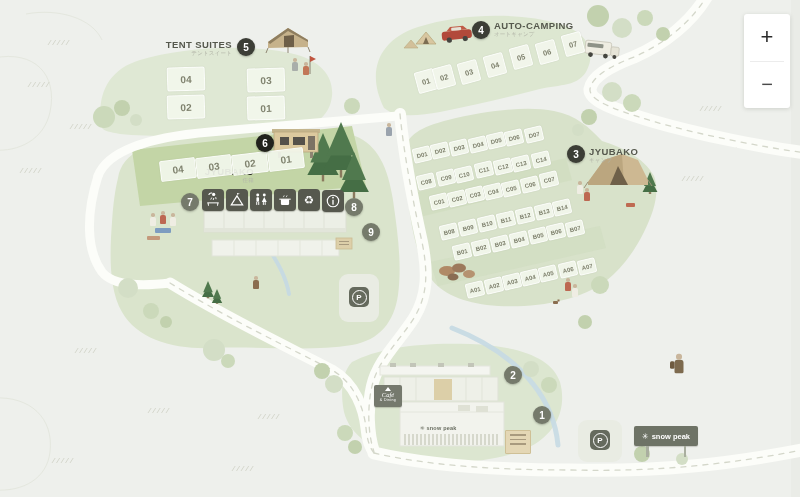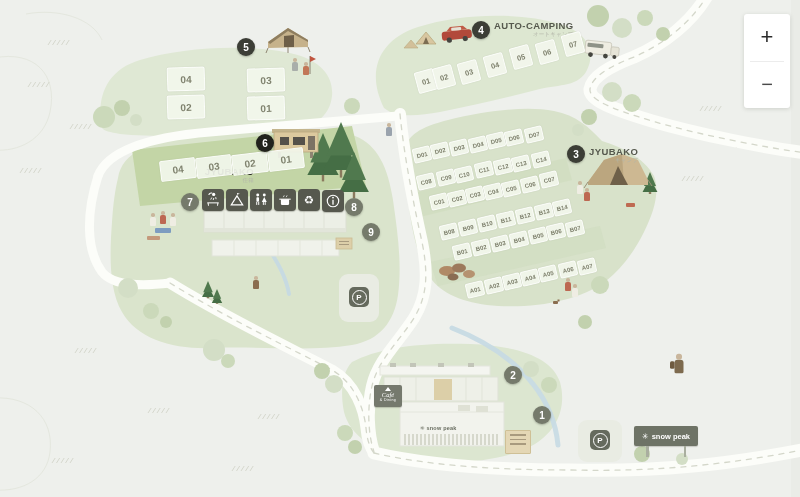--- a/index.html
+++ b/index.html
@@ -9,21 +9,21 @@
   .chip{position:absolute;background:rgba(242,246,235,.92);border:1px solid rgba(255,255,255,.7);
         box-shadow:0 0 1px rgba(90,95,80,.25);color:#80836f;font-weight:bold;border-radius:2px;
         display:flex;align-items:center;justify-content:center;}
   .marker{position:absolute;width:18px;height:18px;border-radius:50%;color:#fff;font-size:10px;
         font-weight:bold;display:flex;align-items:center;justify-content:center;
         box-shadow:0 1px 2px rgba(40,42,32,.3);cursor:pointer;}
   .marker.dark{background:#3c3e36;} .marker.gray{background:#757a6b;} .marker.black{background:#21221c;}
   .amenity{position:absolute;width:22px;height:22px;background:#56584e;border-radius:4px;
         box-shadow:0 1px 1px rgba(40,42,32,.25);display:flex;}
   .amenity svg{width:18px;height:18px;margin:auto;}
-  .area-label{position:absolute;line-height:1.2;text-align:right;}
+  .area-label{position:absolute;line-height:1.2;}
   .al-title{font-weight:bold;color:#55584d;font-size:9.5px;letter-spacing:.4px;}
   .al-sub{font-size:5.5px;color:#b2b5a8;letter-spacing:.2px;}
   .lbl-right{text-align:right;}
   #lbl-jyubako .al-title{color:#2c2d26;}
   .person{position:absolute;width:6px;height:9px;border-radius:2px 2px 1px 1px;}
   .person::before{content:"";position:absolute;top:-4px;left:1.2px;width:3.6px;height:3.6px;border-radius:50%;background:#c9b69c;}
   .hiker{transform:scale(1.5);}
   .hiker::after{content:"";position:absolute;left:-3px;top:1px;width:3px;height:5px;background:#6f5b40;border-radius:1px;}
   .ptable{position:absolute;border-radius:1px;}
   .parkpad{position:absolute;background:#e9ece3;border-radius:9px;}
@@ -281,20 +281,24 @@
     <path d="M0 30 L-4 36 M60 28 L64 34" stroke="#9a8f76" stroke-width="1"></path>
   </g>
   <g>
     <rect x="553" y="301" width="5" height="3" rx="1" fill="#8a6d4f"></rect>
     <rect x="557.5" y="299.5" width="2" height="2" fill="#8a6d4f"></rect>
   </g>
 </svg>
 
 <div id="overlay">
 
+  <div class="area-label lbl-right" id="lbl-tent" style="left:128px;top:39px;width:104px;">
+    <div class="al-title">TENT SUITES</div>
+    <div class="al-sub">テントスイート</div>
+  </div>
   <div class="area-label" id="lbl-auto" style="left:494px;top:20px;">
     <div class="al-title">AUTO-CAMPING</div>
     <div class="al-sub">オートキャンプ</div>
   </div>
   <div class="area-label" id="lbl-camping" style="left:589px;top:146px;">
     <div class="al-title">JYUBAKO</div>
     <div class="al-sub">キャンプ</div>
   </div>
   <div class="area-label lbl-right" id="lbl-jyubako" style="left:176px;top:134px;width:78px;margin-top:32px;">
     <div class="al-title">JYUBAKO</div>

